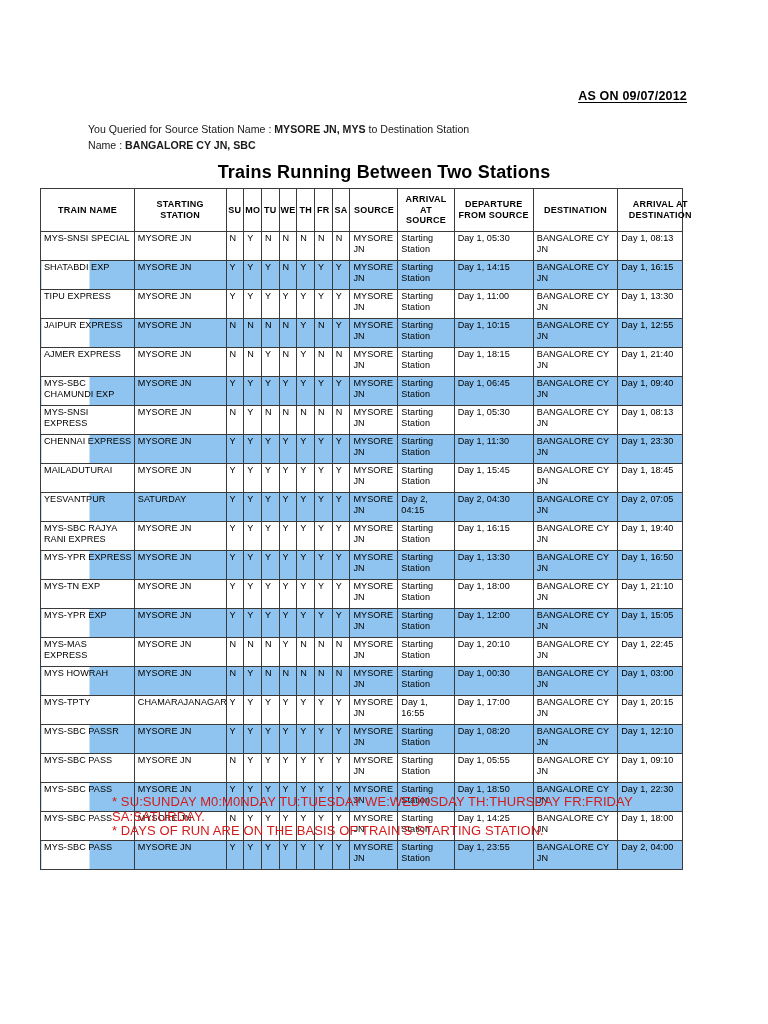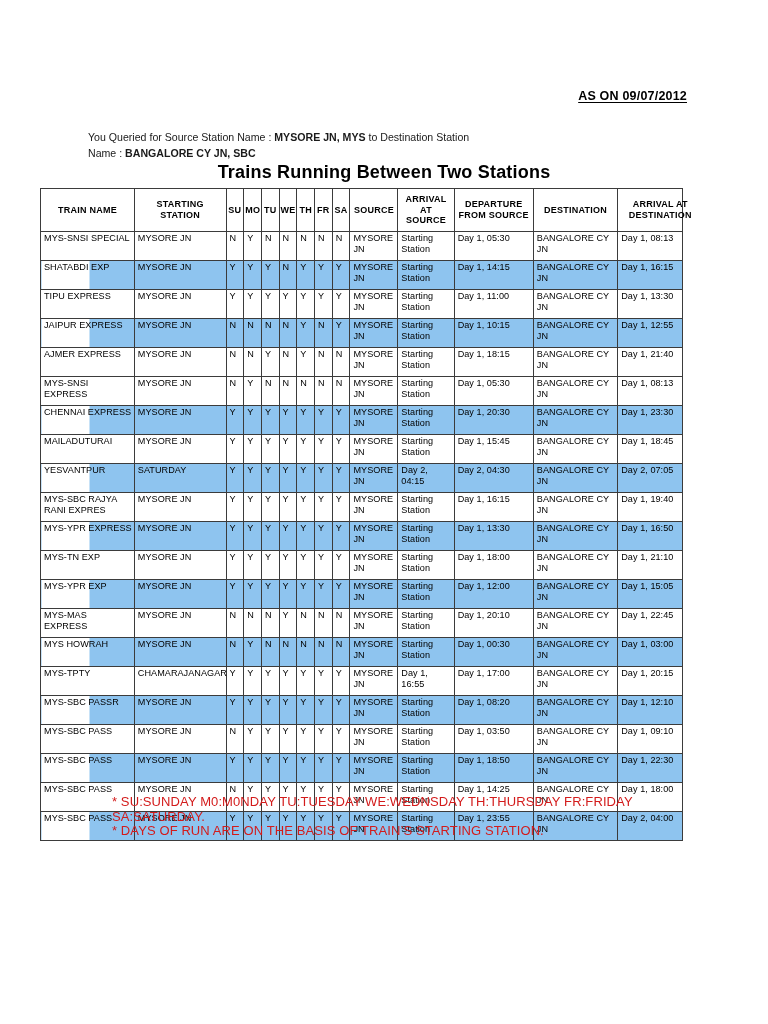--- a/index.html
+++ b/index.html
@@ -32,21 +32,21 @@
     font-size: 12.5px;
     font-weight: bold;
     letter-spacing: 0.2px;
     text-decoration: underline;
     text-underline-offset: 2px;
     white-space: nowrap;
   }
 
   .query-block {
     position: absolute;
-    top: 129px;
+    top: 121px;
     left: 88px;
     width: 600px;
     font-size: 10.6px;
     line-height: 16px;
     color: #1a1a1a;
   }
   .query-block .lbl { font-weight: normal; }
   .query-block .val { font-weight: bold; }
 
   .doc-title {
@@ -280,20 +280,36 @@
             <td class="c-day">N</td>
             <td class="c-day">Y</td>
             <td class="c-day">N</td>
             <td class="c-day">N</td>
             <td>MYSORE JN</td>
             <td>Starting Station</td>
             <td>Day 1, 18:15</td>
             <td>BANGALORE CY JN</td>
             <td>Day 1, 21:40</td>
           </tr>
+          <tr class="hl">
+            <td class="c-train">MYS-SBC CHAMUNDI EXP</td>
+            <td>MYSORE JN</td>
+            <td class="c-day">Y</td>
+            <td class="c-day">Y</td>
+            <td class="c-day">Y</td>
+            <td class="c-day">Y</td>
+            <td class="c-day">Y</td>
+            <td class="c-day">Y</td>
+            <td class="c-day">Y</td>
+            <td>MYSORE JN</td>
+            <td>Starting Station</td>
+            <td>Day 1, 06:45</td>
+            <td>BANGALORE CY JN</td>
+            <td>Day 1, 09:40</td>
+          </tr>
           <tr>
             <td class="c-train">MYS-SNSI EXPRESS</td>
             <td>MYSORE JN</td>
             <td class="c-day">N</td>
             <td class="c-day">Y</td>
             <td class="c-day">N</td>
             <td class="c-day">N</td>
             <td class="c-day">N</td>
             <td class="c-day">N</td>
             <td class="c-day">N</td>
@@ -308,21 +324,21 @@
             <td>MYSORE JN</td>
             <td class="c-day">Y</td>
             <td class="c-day">Y</td>
             <td class="c-day">Y</td>
             <td class="c-day">Y</td>
             <td class="c-day">Y</td>
             <td class="c-day">Y</td>
             <td class="c-day">Y</td>
             <td>MYSORE JN</td>
             <td>Starting Station</td>
-            <td>Day 1, 20:30</td>
+            <td>Day 1, 11:30</td>
             <td>BANGALORE CY JN</td>
             <td>Day 1, 23:30</td>
           </tr>
           <tr>
             <td class="c-train">MAILADUTURAI</td>
             <td>MYSORE JN</td>
             <td class="c-day">Y</td>
             <td class="c-day">Y</td>
             <td class="c-day">Y</td>
             <td class="c-day">Y</td>
@@ -484,21 +500,21 @@
             <td>MYSORE JN</td>
             <td class="c-day">N</td>
             <td class="c-day">Y</td>
             <td class="c-day">Y</td>
             <td class="c-day">Y</td>
             <td class="c-day">Y</td>
             <td class="c-day">Y</td>
             <td class="c-day">Y</td>
             <td>MYSORE JN</td>
             <td>Starting Station</td>
-            <td>Day 1, 03:50</td>
+            <td>Day 1, 05:55</td>
             <td>BANGALORE CY JN</td>
             <td>Day 1, 09:10</td>
           </tr>
           <tr class="hl">
             <td class="c-train">MYS-SBC PASS</td>
             <td>MYSORE JN</td>
             <td class="c-day">Y</td>
             <td class="c-day">Y</td>
             <td class="c-day">Y</td>
             <td class="c-day">Y</td>

